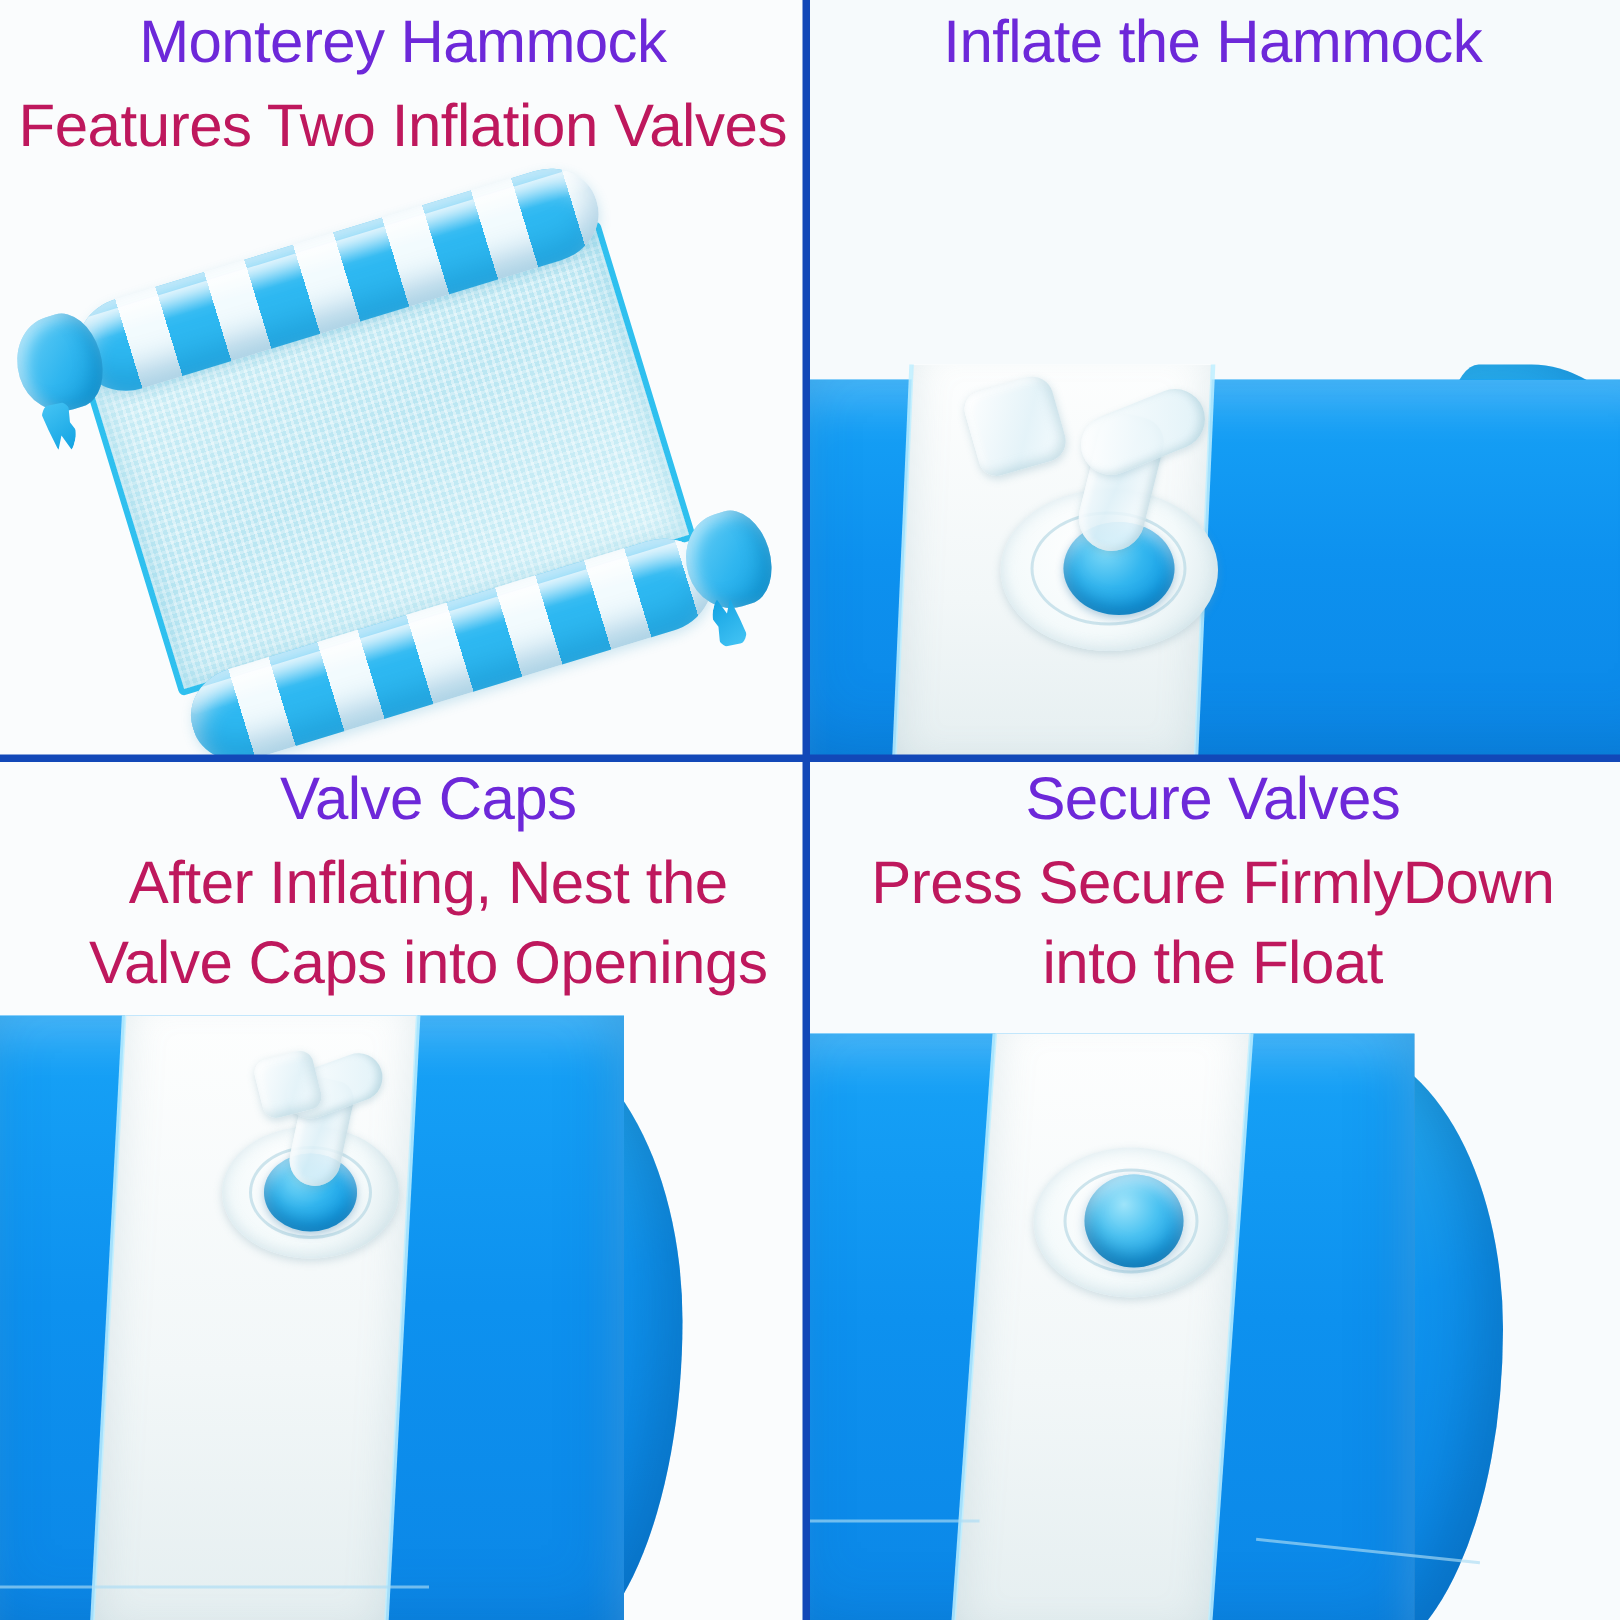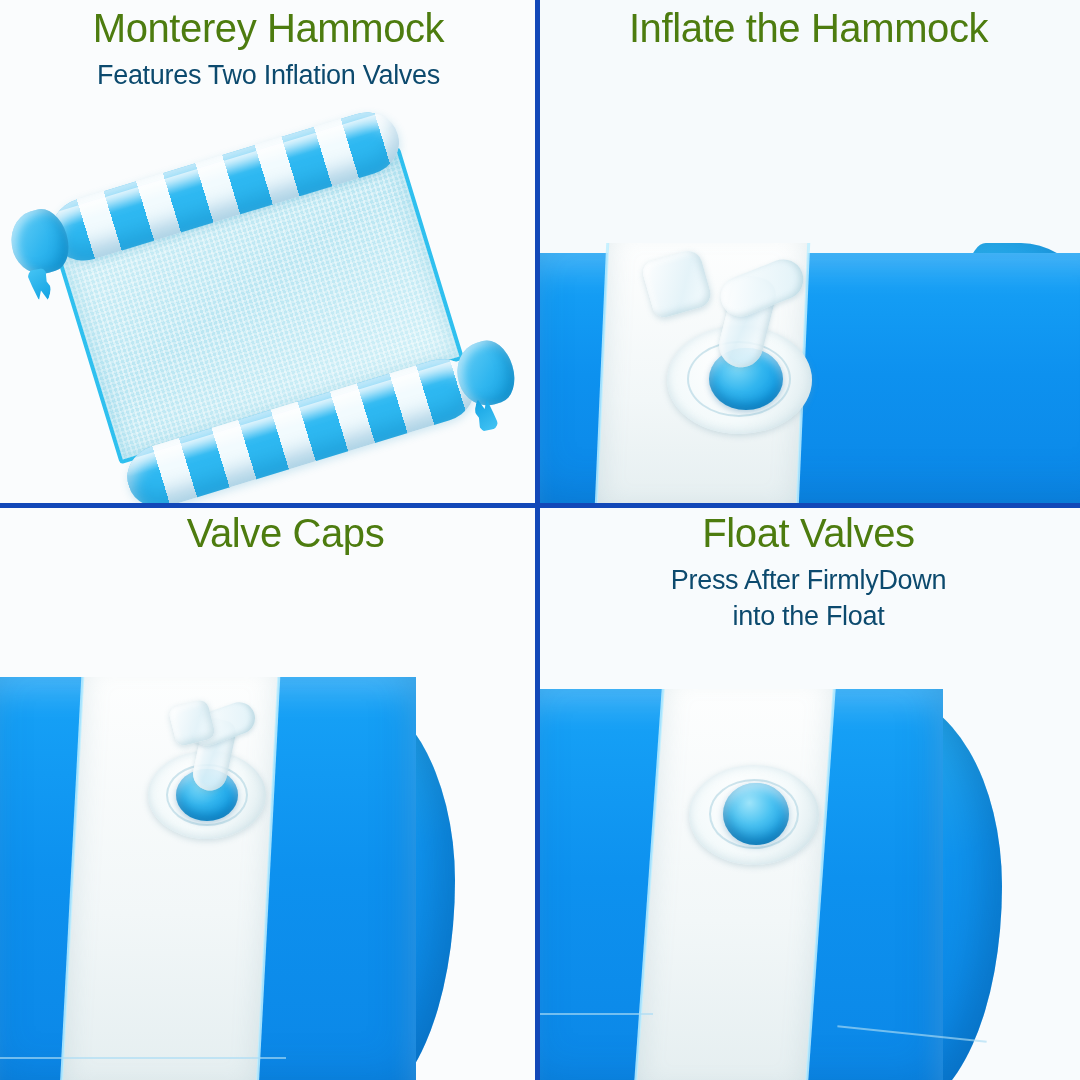--- a/index.html
+++ b/index.html
@@ -43,29 +43,29 @@
     position: relative;
     z-index: 30;
     text-align: center;
     padding-top: 8px;
     color: #1c2233;
     line-height: 1.0;
   }
   .cap-title {
     font-size: 40px;
     letter-spacing: -0.4px;
-    color: #4d7c0f;
+    color: #6d28d9;
     white-space: nowrap;
   }
   .cap-title.light { font-weight: 400; }
   .cap-title.bold  { font-weight: 400; }
   .cap-sub {
-    font-size: 27px;
+    font-size: 40px;
     font-weight: 400;
-    color: #0c4a6e;
+    color: #be185d;
     margin-top: 10px;
     line-height: 1.32;
     letter-spacing: -0.3px;
     white-space: pre-line;
   }
 
   
   .hammock-stage {
     position: absolute;
     left: 0; top: 118px;
@@ -284,20 +284,22 @@
       <div class="valve-plug tr-plug"></div>
       <div class="valve-stem tr-stem"></div>
       <div class="tr-stemtop"></div>
       <div class="valve-cap tr-cap"></div>
     </div>
   </div>
 
   <div class="panel panel-bl">
     <div class="caption">
       <div class="cap-title bold">Valve Caps</div>
+      <div class="cap-sub">After Inflating, Nest the
+Valve Caps into Openings</div>
     </div>
 
     <div class="float-stage" style="top:160px;height:415px">
       <div class="bl-lobe"></div>
       <div class="float-body bl-body"></div>
       <div class="white-band bl-band">
         <span class="band-edge" style="left:-2px"></span>
         <span class="band-edge" style="right:-2px"></span>
       </div>
       <div class="seam" style="left:-14px;top:392px;width:300px"></div>
@@ -305,22 +307,22 @@
       <div class="valve-ring2 bl-ring2"></div>
       <div class="valve-plug bl-plug"></div>
       <div class="valve-stem bl-stem"></div>
       <div class="bl-stemtop"></div>
       <div class="valve-cap bl-cap"></div>
     </div>
   </div>
 
   <div class="panel panel-br">
     <div class="caption">
-      <div class="cap-title bold">Float Valves</div>
-      <div class="cap-sub">Press After FirmlyDown
+      <div class="cap-title bold">Secure Valves</div>
+      <div class="cap-sub">Press Secure FirmlyDown
 into the Float</div>
     </div>
 
     <div class="float-stage" style="top:160px;height:415px">
       <div class="br-lobe"></div>
       <div class="float-body br-body"></div>
       <div class="white-band br-band">
         <span class="band-edge" style="left:-2px"></span>
         <span class="band-edge" style="right:-2px"></span>
       </div>

